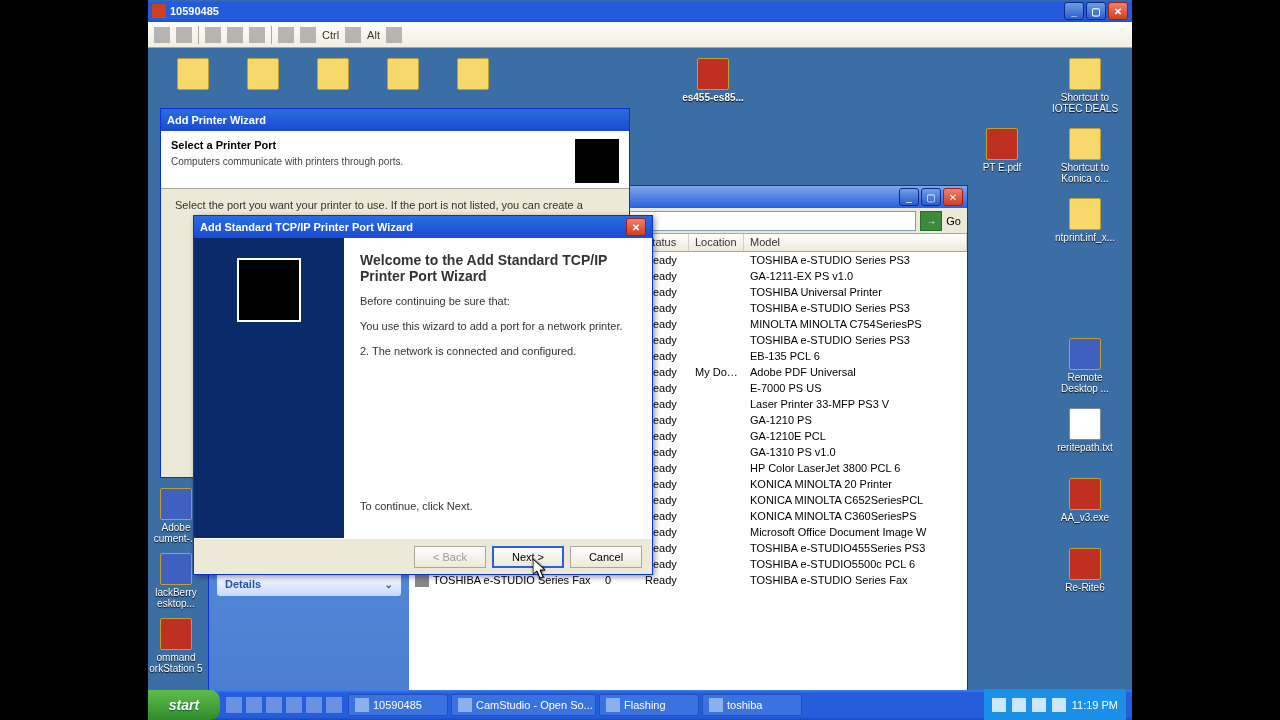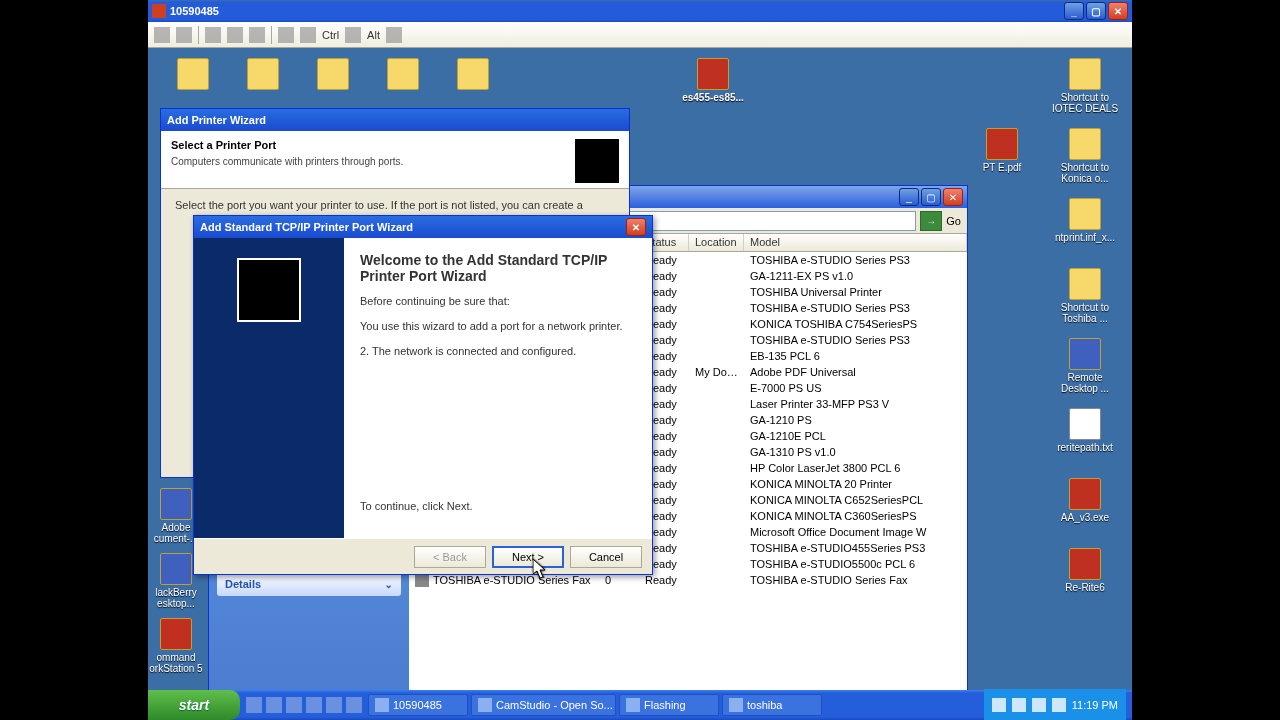--- a/index.html
+++ b/index.html
@@ -66,21 +66,21 @@
 .w2-content h2 { font-size:14px; font-weight:bold; margin-bottom:10px; }
 .w2-content p { margin-bottom:10px; line-height:1.35; }
 .w2-content .continue { margin-top:auto; }
 .w2-btnrow { height:36px; background:#ece9d8; border-top:1px solid #fff; display:flex; align-items:center; justify-content:flex-end; padding:0 10px; gap:6px; }
 .btn { min-width:72px; height:22px; background:linear-gradient(#fff,#ece9d8); border:1px solid #aca899; font-size:11px; display:flex; align-items:center; justify-content:center; }
 .btn.disabled { color:#999; }
 .btn.default { border:2px solid #2a5fe0; }
 
 
 .taskbar { position:absolute; left:0; right:0; bottom:0; height:30px; background:linear-gradient(#3c81f3,#245edb 10%,#245edb 90%,#1a4abf); display:flex; align-items:center; padding-right:6px; color:#fff; font-size:11px; }
-.start { width:92px; height:30px; background:linear-gradient(#5fbf4a,#2f8a2a); color:#fff; font-weight:bold; font-style:italic; display:flex; align-items:center; justify-content:center; border-radius:0 10px 10px 0; font-size:14px; text-shadow:0 1px 1px #063; }
+.start { width:72px; height:30px; background:linear-gradient(#5fbf4a,#2f8a2a); color:#fff; font-weight:bold; font-style:italic; display:flex; align-items:center; justify-content:center; border-radius:0 10px 10px 0; font-size:14px; text-shadow:0 1px 1px #063; }
 .ql { display:flex; gap:4px; padding:0 6px; }
 .ql i { width:16px; height:16px; background:#6a90e0; }
 .task { height:22px; background:#3a72e0; border:1px solid #2050c0; padding:0 6px; display:flex; align-items:center; gap:4px; border-radius:2px; margin-right:3px; min-width:100px; max-width:145px; overflow:hidden; white-space:nowrap; }
 .task i { width:14px; height:14px; background:#8ab0f0; flex-shrink:0; }
 .tray { margin-left:auto; background:#1a90e8; height:32px; display:flex; align-items:center; padding:0 8px; gap:6px; }
 .tray i { width:14px; height:14px; background:#cfe6ff; }
 .clock { font-size:11px; }
 
 .cursor { position:absolute; left:385px; top:511px; width:14px; height:20px; pointer-events:none; }
 .cursor svg { width:14px; height:20px; filter:drop-shadow(0 0 1px #000); }
@@ -129,21 +129,20 @@
         <div class="glyph"></div>
       </div>
     <div class="desk-icon" style="left:290px;top:10px;">
         <div class="glyph"></div>
       </div>
     <div class="desk-icon" style="left:530px;top:10px;font-weight:bold;"><div class="glyph exe"></div><span>es455-es85...</span></div>
 
     <div class="desk-icon" style="right:12px; top:10px;"><div class="glyph"></div><span>Shortcut to IOTEC DEALS</span></div>
     <div class="desk-icon" style="right:12px; top:80px;"><div class="glyph"></div><span>Shortcut to Konica o...</span></div>
     <div class="desk-icon" style="right:12px; top:150px;"><div class="glyph"></div><span>ntprint.inf_x...</span></div>
-    <div class="desk-icon" style="right:12px; top:220px;"><div class="glyph"></div><span>Shortcut to Toshiba ...</span></div>
     <div class="desk-icon" style="right:12px; top:290px;"><div class="glyph app"></div><span>Remote Desktop ...</span></div>
     <div class="desk-icon" style="right:12px; top:360px;"><div class="glyph file"></div><span>reritepath.txt</span></div>
     <div class="desk-icon" style="right:12px; top:430px;"><div class="glyph exe"></div><span>AA_v3.exe</span></div>
     <div class="desk-icon" style="right:12px; top:500px;"><div class="glyph exe"></div><span>Re-Rite6</span></div>
 
     <div class="desk-icon" style="right:95px; top:80px;"><div class="glyph exe"></div><span>PT E.pdf</span></div>
 
     <div class="desk-icon" style="left:0; top:440px; width:56px;"><div class="glyph app"></div><span>Adobe cument-...</span></div>
     <div class="desk-icon" style="left:0; top:505px; width:56px;"><div class="glyph app"></div><span>lackBerry esktop...</span></div>
     <div class="desk-icon" style="left:0; top:570px; width:56px;"><div class="glyph exe"></div><span>ommand orkStation 5</span></div>
@@ -216,21 +215,21 @@
                 <div class="cell c-loc"></div>
                 <div class="cell c-model">TOSHIBA e-STUDIO Series PS3</div>
               </div>
               <div class="row">
                 <div class="cell c-name">
                   <span></span>
                 </div>
                 <div class="cell c-doc"></div>
                 <div class="cell c-stat">Ready</div>
                 <div class="cell c-loc"></div>
-                <div class="cell c-model">KONICA TOSHIBA C754SeriesPS</div>
+                <div class="cell c-model">MINOLTA MINOLTA C754SeriesPS</div>
               </div>
               <div class="row">
                 <div class="cell c-name">
                   <span></span>
                 </div>
                 <div class="cell c-doc"></div>
                 <div class="cell c-stat">Ready</div>
                 <div class="cell c-loc"></div>
                 <div class="cell c-model">TOSHIBA e-STUDIO Series PS3</div>
               </div>

